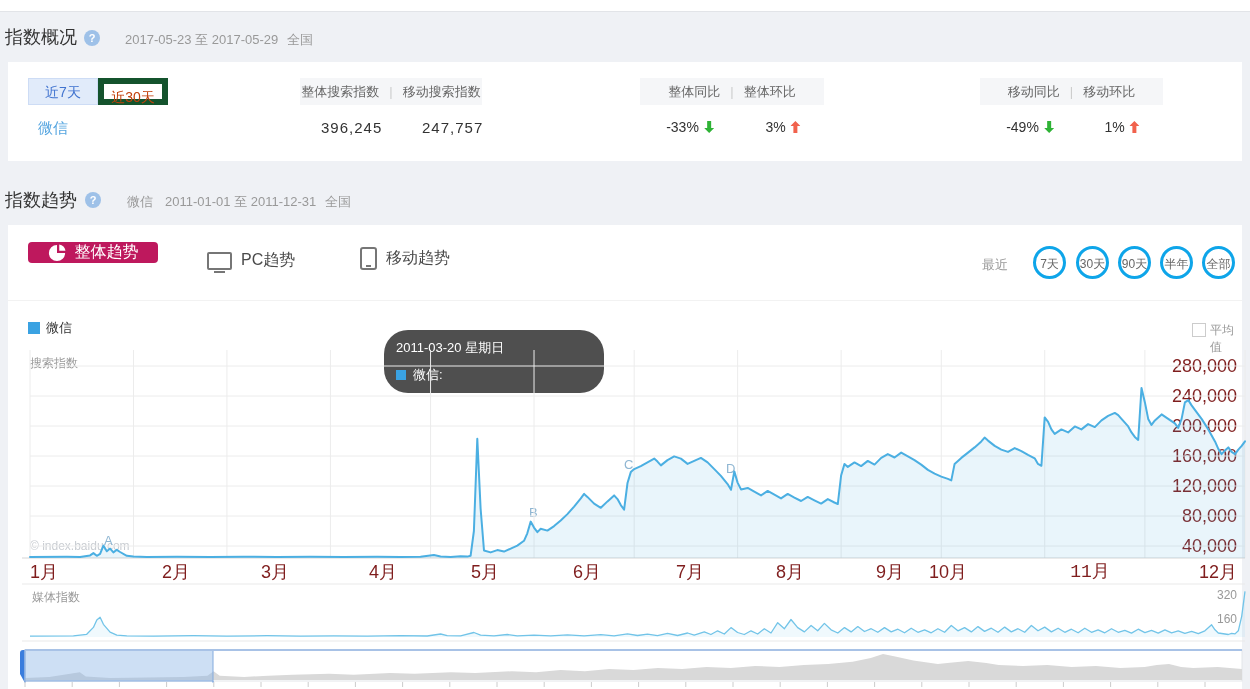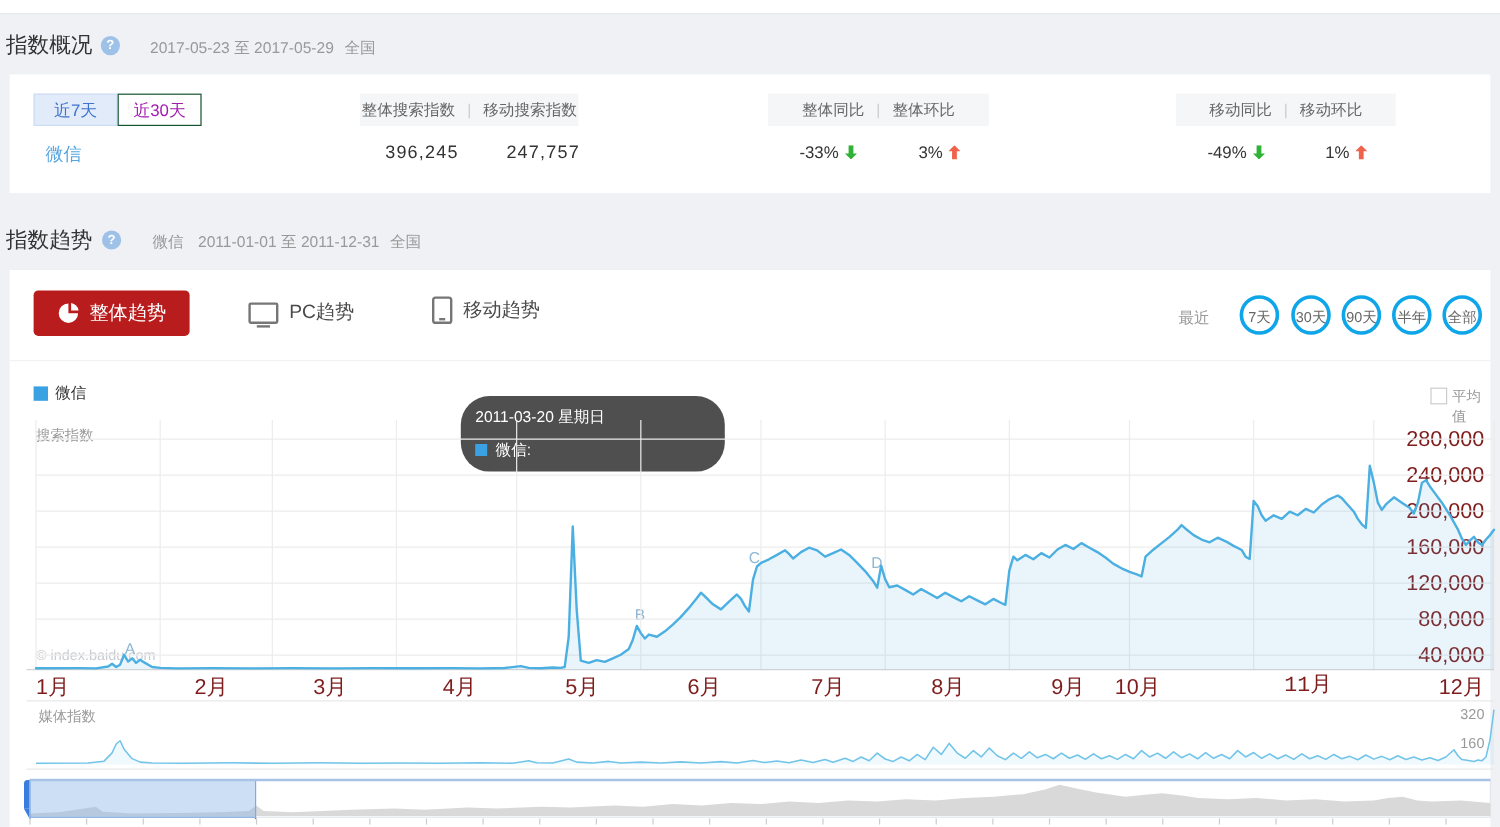--- a/index.html
+++ b/index.html
@@ -8,30 +8,30 @@
   .ov{position:absolute;z-index:3;}
   .card{position:absolute;background:#fff;z-index:1;}
   #chart-svg{position:absolute;left:0;top:0;z-index:2;pointer-events:none;}
   .topbar{position:absolute;left:0;top:0;width:1250px;height:11px;background:#fff;border-bottom:1px solid #e2e4e8;z-index:1;}
   .sec-title{font-size:18px;color:#333;}
   .help-icon{width:16px;height:16px;border-radius:50%;background:#9ec1e8;color:#fff;font-size:11px;
              line-height:16px;text-align:center;font-weight:bold;}
   .meta{font-size:13px;color:#999;}
   .tab{width:70px;height:27px;line-height:27px;text-align:center;font-size:14px;box-sizing:border-box;cursor:pointer;}
   .tab.active{background:#e1ebfa;color:#4073cf;border:1px solid #cddcf5;}
-  .tab.idle{background:#fff;color:#a21caf;border:1px solid #14532d;}
+  .tab.idle{background:#fff;color:#c2410c;border:6px solid #14532d;}
   .hdr-box{height:27px;line-height:27px;text-align:center;background:#f5f6f8;color:#666;font-size:13px;}
   .hdr-box .sep{color:#ccc;margin:0 10px;}
   .kw-link{font-size:15px;color:#55a5e0;cursor:pointer;}
   .num{font-size:15px;color:#333;letter-spacing:1px;}
   .pct{font-size:14px;color:#333;display:flex;align-items:center;transform:translateX(-50%);}
   .pct svg{margin-left:5px;}
   .up-fill{fill:#f1624d;} .down-fill{fill:#2fb336;}
-  .btn-primary{display:flex;align-items:center;justify-content:center;gap:9px;width:130px;height:38px;
-               background:#b91c1c;border-radius:4px;color:#fff;font-size:16px;cursor:pointer;}
+  .btn-primary{display:flex;align-items:center;justify-content:center;gap:9px;width:130px;height:21px;
+               background:#be185d;border-radius:4px;color:#fff;font-size:16px;cursor:pointer;}
   .trend-tab{display:flex;align-items:center;gap:9px;font-size:16px;color:#4a4a4a;cursor:pointer;}
   .monitor-icon{width:21px;height:14px;border:2px solid #767676;border-radius:2px;position:relative;}
   .monitor-icon::after{content:'';position:absolute;left:5px;bottom:-5px;width:11px;height:2px;background:#767676;}
   .phone-icon{width:13px;height:19px;border:2px solid #767676;border-radius:3px;position:relative;}
   .phone-icon::after{content:'';position:absolute;left:4px;bottom:1px;width:5px;height:2px;background:#767676;}
   .circle-btn{position:absolute;z-index:3;width:33px;height:33px;border-radius:50%;border:3px solid #0ea5e9;
               box-sizing:border-box;line-height:31px;text-align:center;font-size:12px;color:#666;background:#fff;cursor:pointer;}
   .legend-sq{width:12px;height:12px;background:#3aa2e2;}
   .chk{width:12px;height:12px;border:1px solid #ccc;background:#fff;cursor:pointer;}
   .axis-lbl{font-size:18px;color:#7f1d1d;line-height:16px;}

